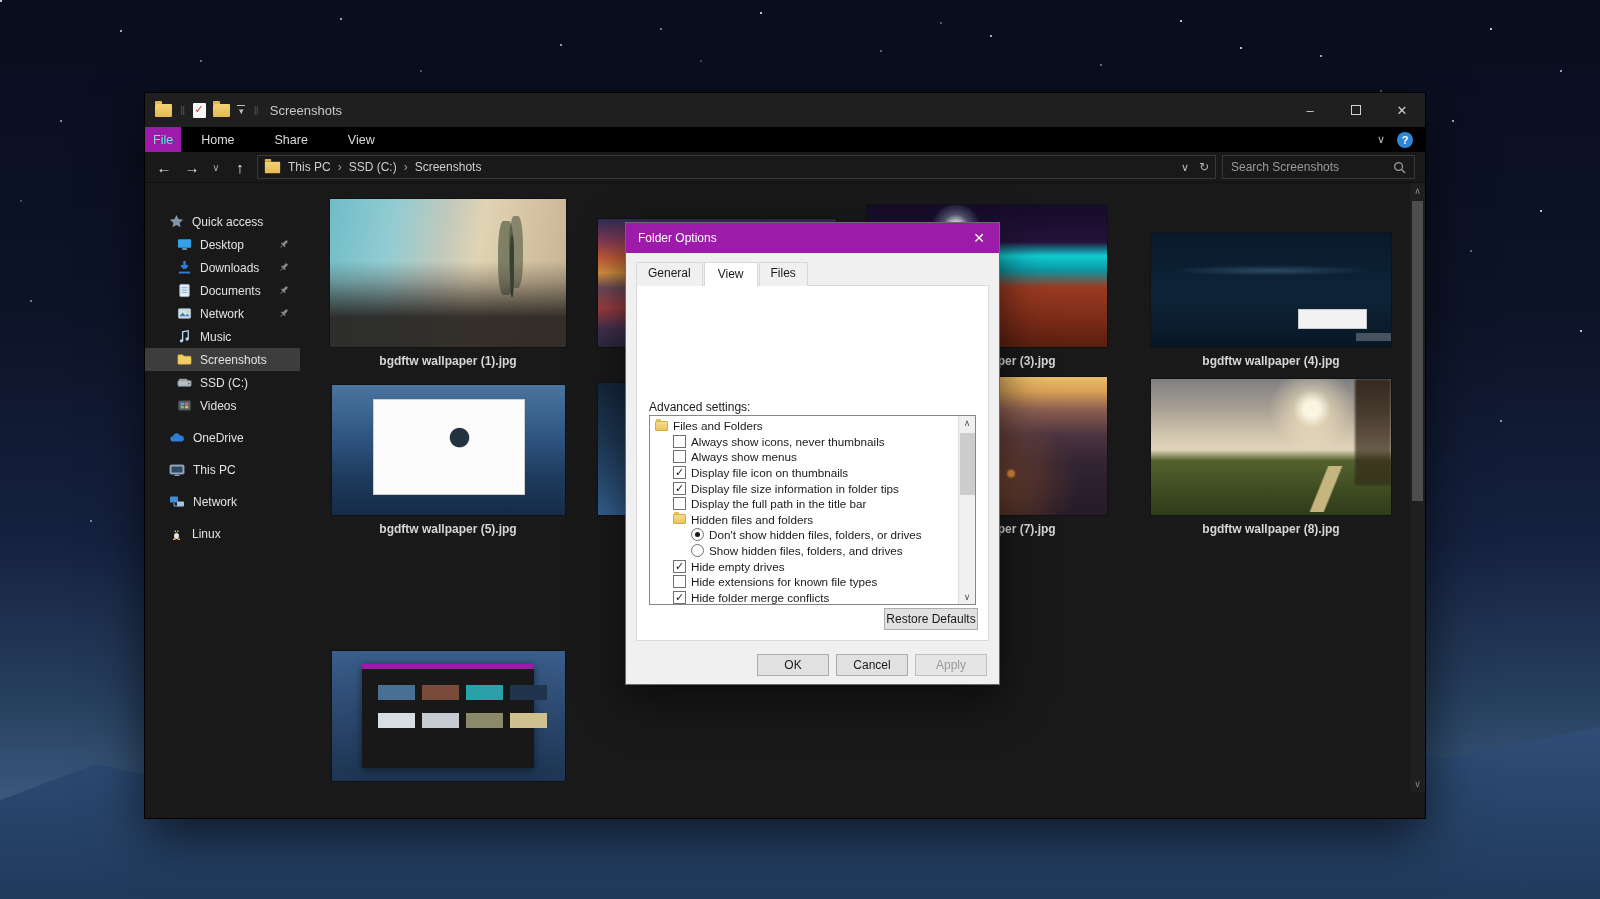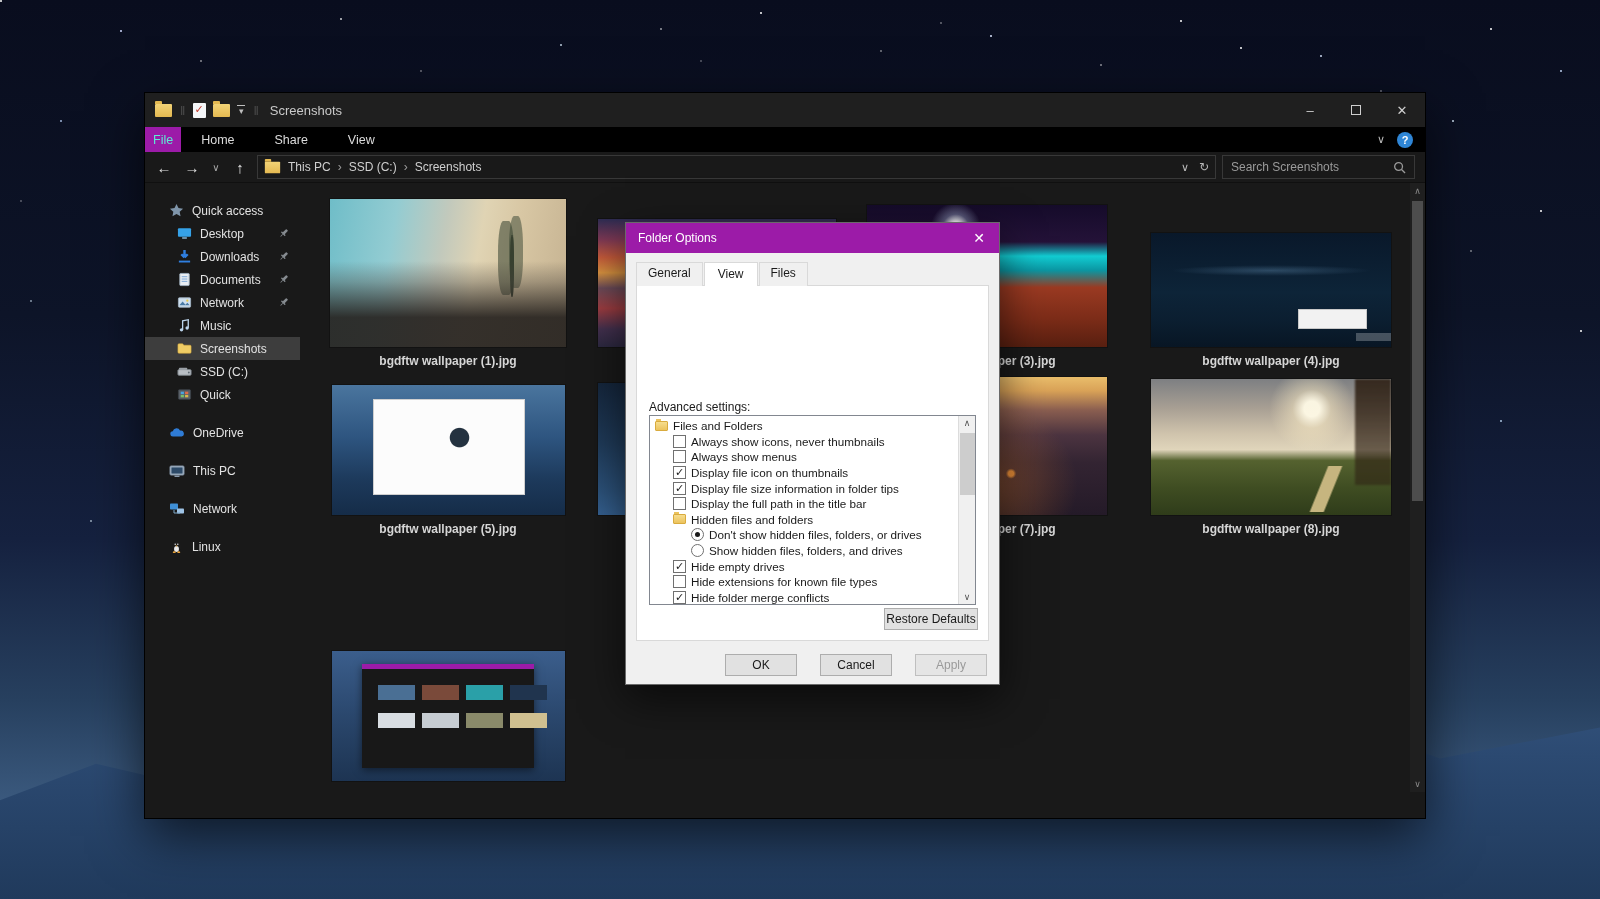--- a/index.html
+++ b/index.html
@@ -54,24 +54,24 @@
   .addrbox .fold-ic { transform:scale(.9); }
   .crumb-sep { color:#9a9a9a; font-size:12px; }
   .addr-right { margin-left:auto; display:flex; align-items:center; gap:10px; color:#b5b5b5; }
   .searchbox { width:193px; height:24px; border:1px solid #383838; background:#191919; display:flex; align-items:center; padding:0 8px; }
   .searchbox input { flex:1; background:transparent; border:none; outline:none; color:#cfcfcf; font-size:12px; font-family:inherit; }
   .searchbox input::placeholder { color:#9a9a9a; }
 
   .main { position:relative; height:609px; background:#191919; overflow:hidden; }
 
   
-  .sidebar { position:absolute; left:0; top:0; width:155px; height:100%; padding-top:16px;text-align:right; }
+  .sidebar { position:absolute; left:0; top:11px; width:155px; height:100%; padding-top:16px;text-align:right; }
   .side-item { height:23px; display:flex; align-items:center; gap:8px; color:#e2e2e2; font-size:12px; padding-left:24px; position:relative; }
   .side-item.lvl1 { padding-left:32px; }
-  .side-item.grp { margin-top:15px; }
+  .side-item.grp { margin-top:9px; }
   .side-item.selected { background:#3d3d3d; }
   .side-item svg { flex:0 0 auto; }
   .pin { position:absolute; right:10px; top:5px; opacity:.85; }
 
   
   .content { position:absolute; left:155px; top:0; width:1110px; height:100%;font-weight:bold; }
   .cell { position:absolute; display:flex; flex-direction:column; justify-content:flex-end; align-items:center; }
   .cell .name { height:16px; line-height:16px; font-size:12px; color:#d6d6d6; margin-top:6px; white-space:nowrap; }
   .thumb { box-shadow:0 0 0 1px rgba(0,0,0,.25); position:relative; overflow:hidden; }
 
@@ -153,21 +153,21 @@
   .adv-row { height:15.6px; display:flex; align-items:center; gap:5px; font-size:11.7px; white-space:nowrap; }
   .adv-folder { width:13px; height:10px; background:linear-gradient(180deg,#f6dd8e,#ecc35d); border:1px solid #d9ab3e; border-radius:1px; position:relative; flex:0 0 auto; }
   .adv-folder:before { content:""; position:absolute; top:-3px; left:0; width:5px; height:2px; background:#ecc35d; }
   .adv-check { width:13px; height:13px; border:1px solid #707070; background:#fff; flex:0 0 auto; font-size:11px; line-height:11px; text-align:center; color:#1a1a1a; font-weight:bold; }
   .adv-radio { width:13px; height:13px; border:1px solid #707070; border-radius:50%; background:#fff; flex:0 0 auto; position:relative; }
   .adv-radio.on:after { content:""; position:absolute; left:3px; top:3px; width:5px; height:5px; border-radius:50%; background:#1a1a1a; }
   .lb-scroll { position:absolute; right:0; top:0; width:17px; height:100%; background:#f0f0f0; border-left:1px solid #dcdcdc; }
   .lb-scroll .a { position:absolute; left:0; width:100%; text-align:center; color:#505050; font-size:9px; }
   .lb-scroll .th { position:absolute; left:1px; width:15px; top:17px; height:62px; background:#cdcdcd; }
   .btn-restore { position:absolute; right:10px; bottom:10px; width:94px; height:22px; }
-  .dlg-foot { position:absolute; right:12px; bottom:8px; display:flex; gap:23px; }
+  .dlg-foot { position:absolute; right:12px; bottom:8px; display:flex; gap:7px; }
   .dlg-foot .btn { width:72px; height:22px; }
   .btn[disabled] { color:#9a9a9a; border-color:#bfbfbf; background:#e5e5e5; }
 
   :root { --accent:#9c1ba8; }
 </style>
 </head>
 <body>
 
 <div class="desktop">
   <div class="stars"></div>
@@ -321,21 +321,21 @@
         <span>SSD (C:)</span>
       </div>
       <div class="side-item lvl1">
         <svg width="15" height="15" viewBox="0 0 16 16">
             <rect x="1.5" y="3" width="13" height="10" rx="1" fill="#5a6068" stroke="#3c4147"></rect>
             <rect x="4" y="5" width="3.4" height="2.6" fill="#4aa3e0"></rect>
             <rect x="8.6" y="5" width="3.4" height="2.6" fill="#e06a4a"></rect>
             <rect x="4" y="8.4" width="3.4" height="2.6" fill="#7ac06a"></rect>
             <rect x="8.6" y="8.4" width="3.4" height="2.6" fill="#d8b84a"></rect>
           </svg>
-        <span>Quick</span>
+        <span>Videos</span>
       </div>
       <div class="side-item grp">
         <svg width="16" height="16" viewBox="0 0 16 16">
             <path d="M4 11.5a2.6 2.6 0 01-.2-5.2A3.8 3.8 0 0111 5.6a3 3 0 011.6 5.9z" fill="#2f7cd6"></path>
           </svg>
         <span>OneDrive</span>
       </div>
       <div class="side-item grp">
         <svg width="16" height="16" viewBox="0 0 16 16">
             <rect x="1" y="3" width="14" height="9" rx="1" fill="#aebfd0" stroke="#7e8ea0"></rect>

